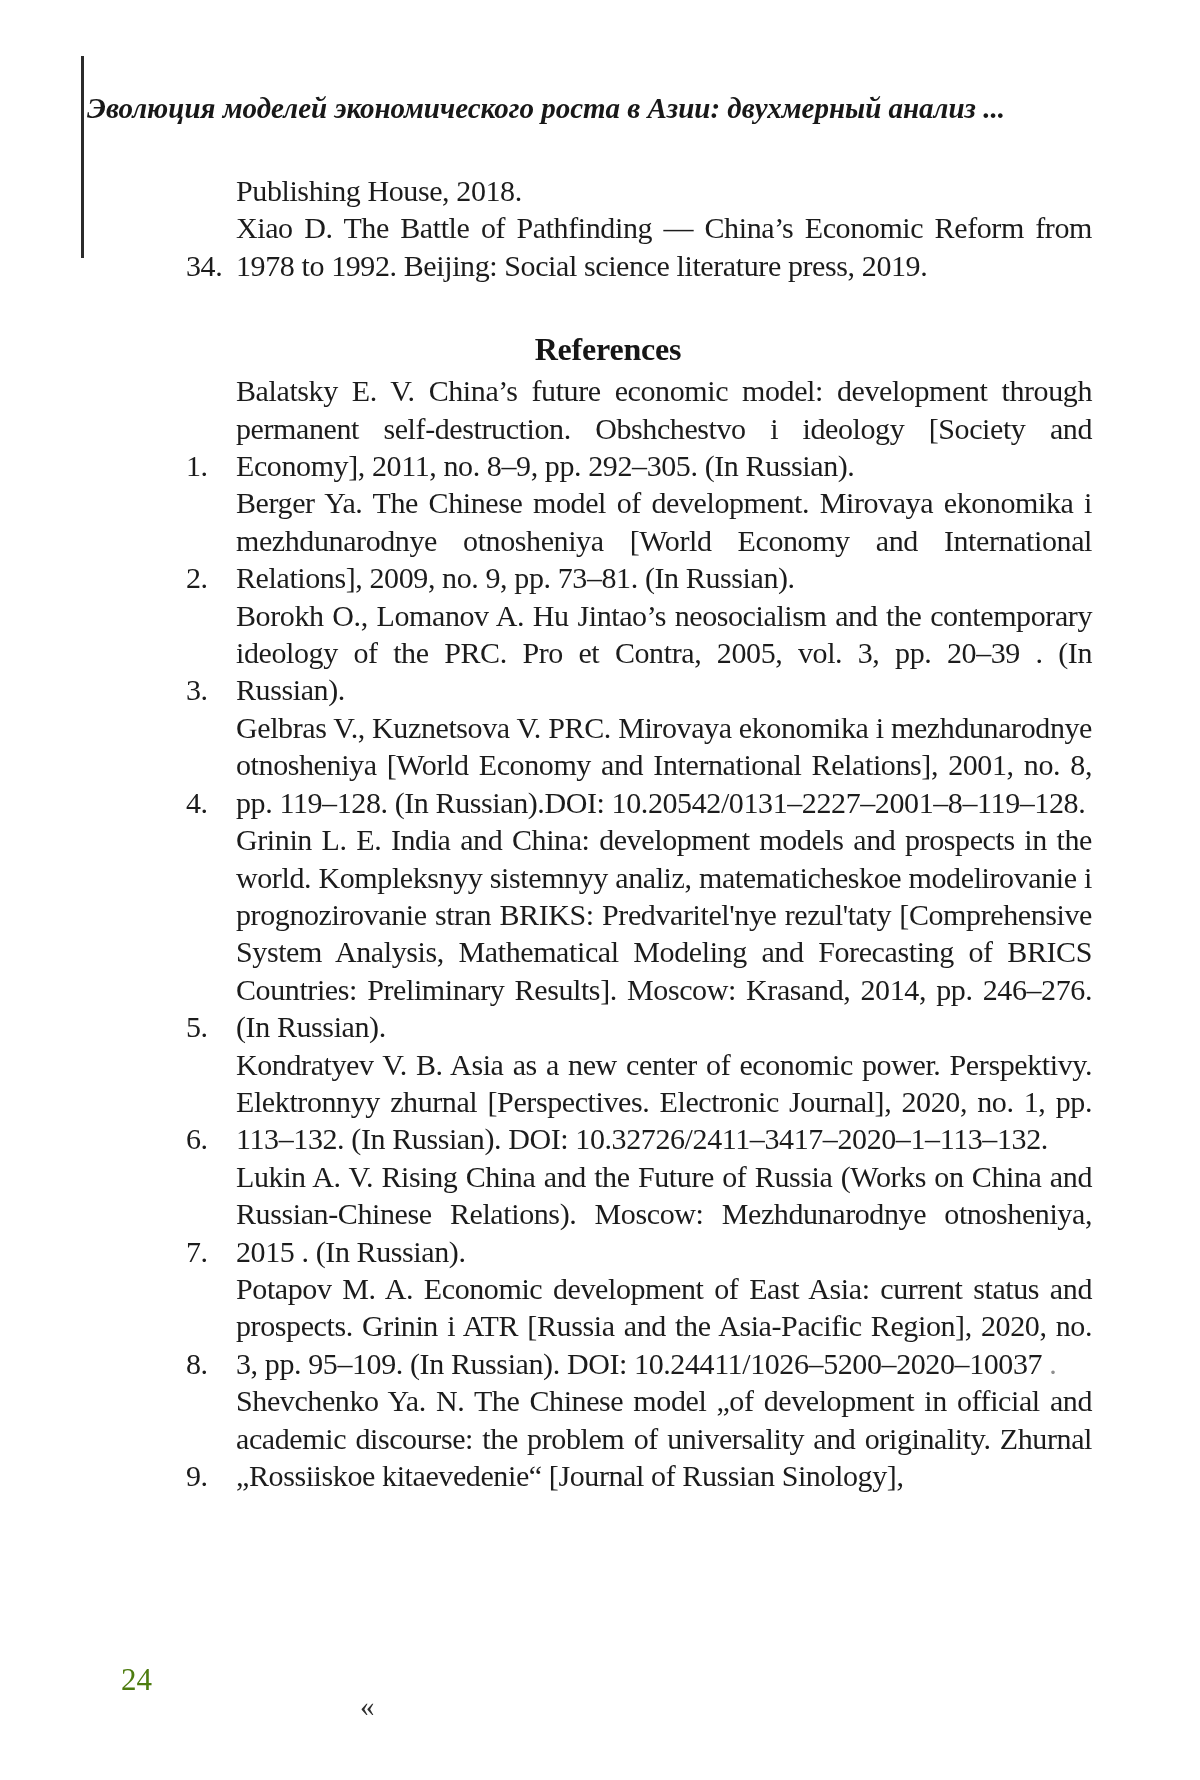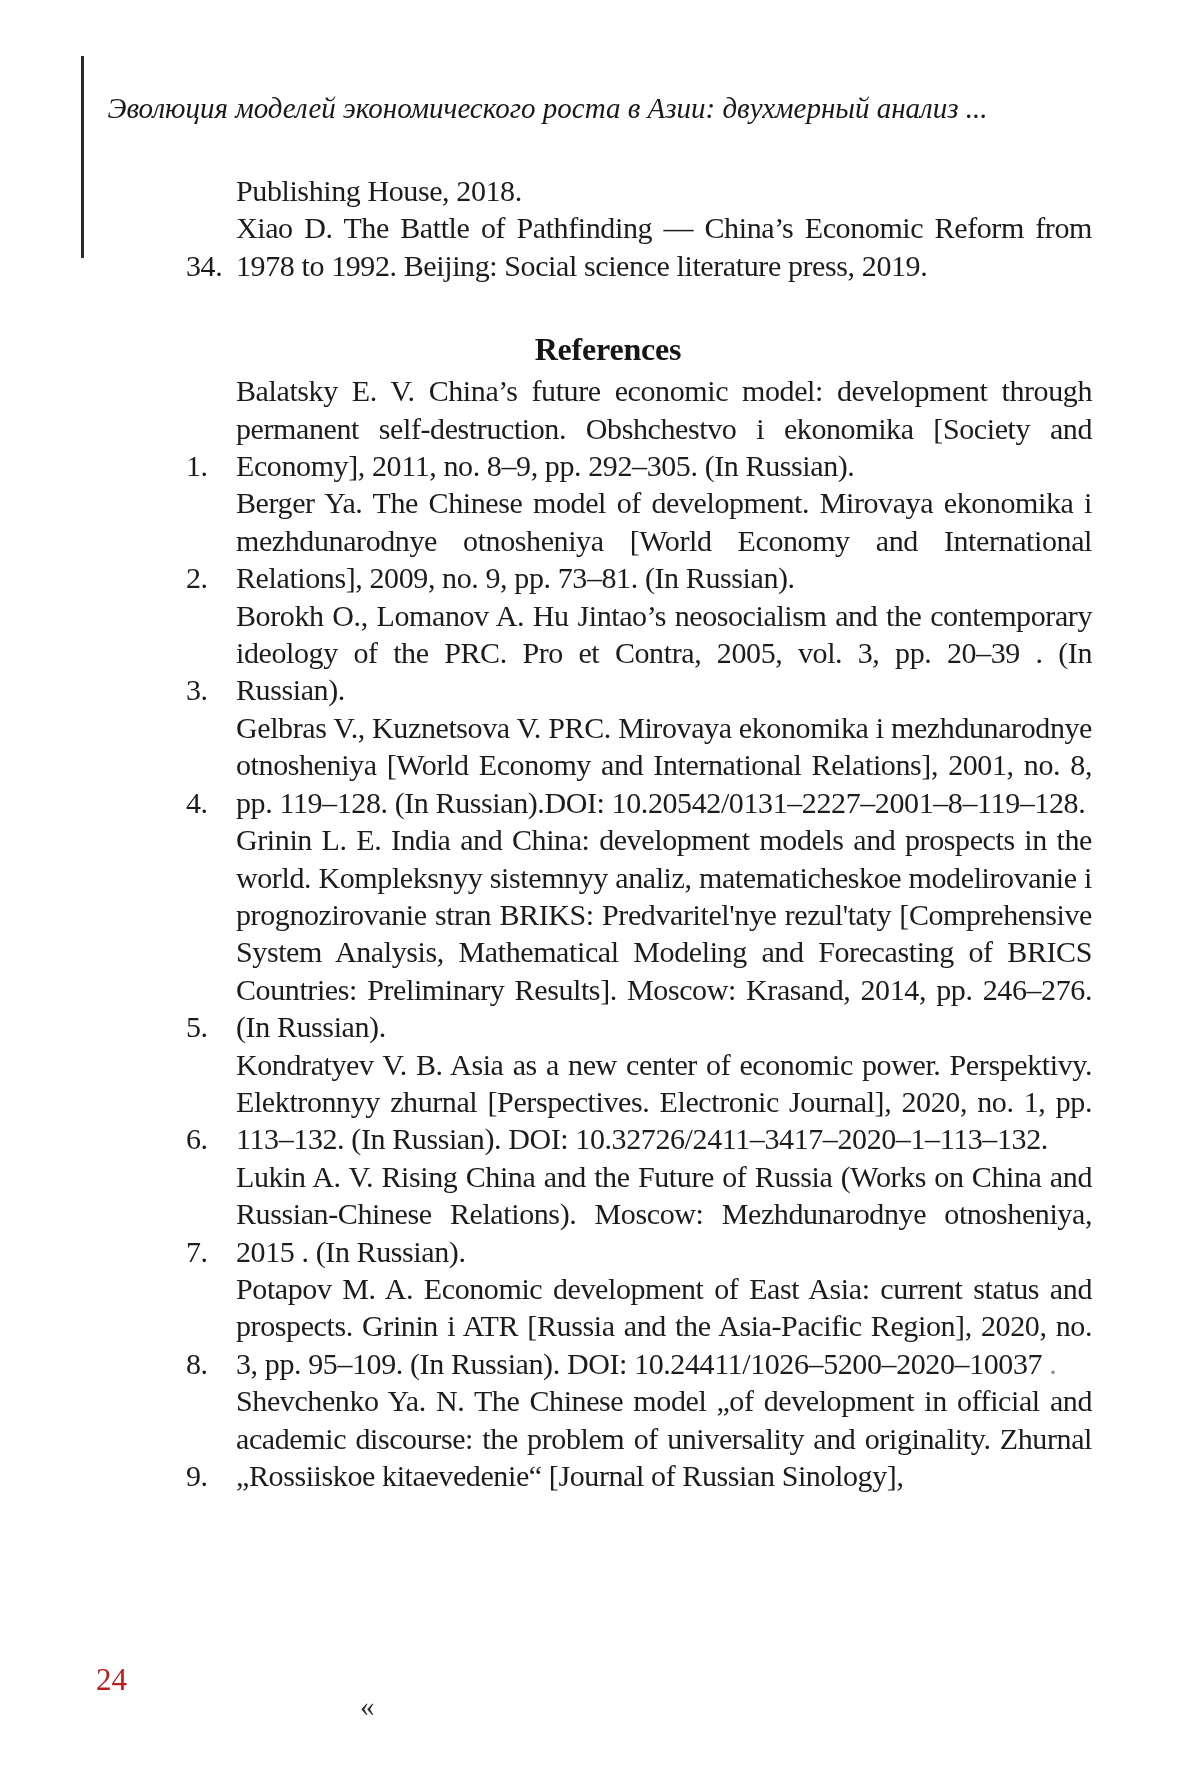--- a/index.html
+++ b/index.html
@@ -20,25 +20,25 @@
     position: absolute;
     left: 81px;
     top: 56px;
     width: 3px;
     height: 202px;
     background: #2b2b2b;
   }
   .running-head {
     position: absolute;
     top: 90px;
-    left: 95px;
+    left: 87px;
     width: 905px;
     text-align: center;
     font-style: italic;
-    font-weight: normal;
+    font-weight: bold;
     font-size: 29px;
     line-height: 36px;
     white-space: nowrap;
     color: #181818;
   }
   .content {
     position: absolute;
     left: 186px;
     top: 172px;
     width: 906px;
@@ -69,24 +69,24 @@
     font-weight: bold;
     font-size: 32px;
     line-height: 38px;
     letter-spacing: -0.2px;
     color: #161616;
   }
   .it { }
   .gr { color: #8f8f8f; }
   .page-number {
     position: absolute;
-    left: 96px;
+    left: 121px;
     top: 1662px;
     font-size: 31px;
-    color: #b91c1c;
+    color: #4d7c0f;
   }
   .footer-mark {
     position: absolute;
     left: 360px;
     top: 1690px;
     font-size: 29px;
     color: #2e2e2e;
   }
 </style>
 </head>
@@ -110,21 +110,21 @@
           <div class="ref-num">34.</div>
           <div class="ref-text"><span class="it">Xiao D</span><span>. The Battle of Pathfinding — China’s Economic Reform from 1978 to 1992. Beijing: Social science literature press, 2019.</span></div>
         </div>
       </div>
 
     <h2 class="refs-heading">References</h2>
 
     <div id="refs-list">
         <div class="ref-item">
           <div class="ref-num">1.</div>
-          <div class="ref-text"><span>Balatsky E. V. China’s future economic model: development through permanent self-destruction. </span><span class="it">Obshchestvo i ekonomika</span><span> [Society and Economy], 2011, no. 8–9, pp. 292–305. (In Russian).</span></div>
+          <div class="ref-text"><span>Balatsky E. V. China’s future economic model: development through permanent self-destruction. </span><span class="it">Obshchestvo i ideology</span><span> [Society and Economy], 2011, no. 8–9, pp. 292–305. (In Russian).</span></div>
         </div>
         <div class="ref-item">
           <div class="ref-num">2.</div>
           <div class="ref-text"><span>Berger Ya. The Chinese model of development. </span><span class="it">Mirovaya ekonomika i mezhdunarodnye otnosheniya</span><span> [World Economy and International Relations], 2009, no. 9, pp. 73–81. (In Russian).</span></div>
         </div>
         <div class="ref-item">
           <div class="ref-num">3.</div>
           <div class="ref-text"><span>Borokh O., Lomanov A. Hu Jintao’s neosocialism and the contemporary ideology of the PRC. Pro et Contra, 2005, vol. 3, pp. 20–39 . (In Russian).</span></div>
         </div>
         <div class="ref-item">

